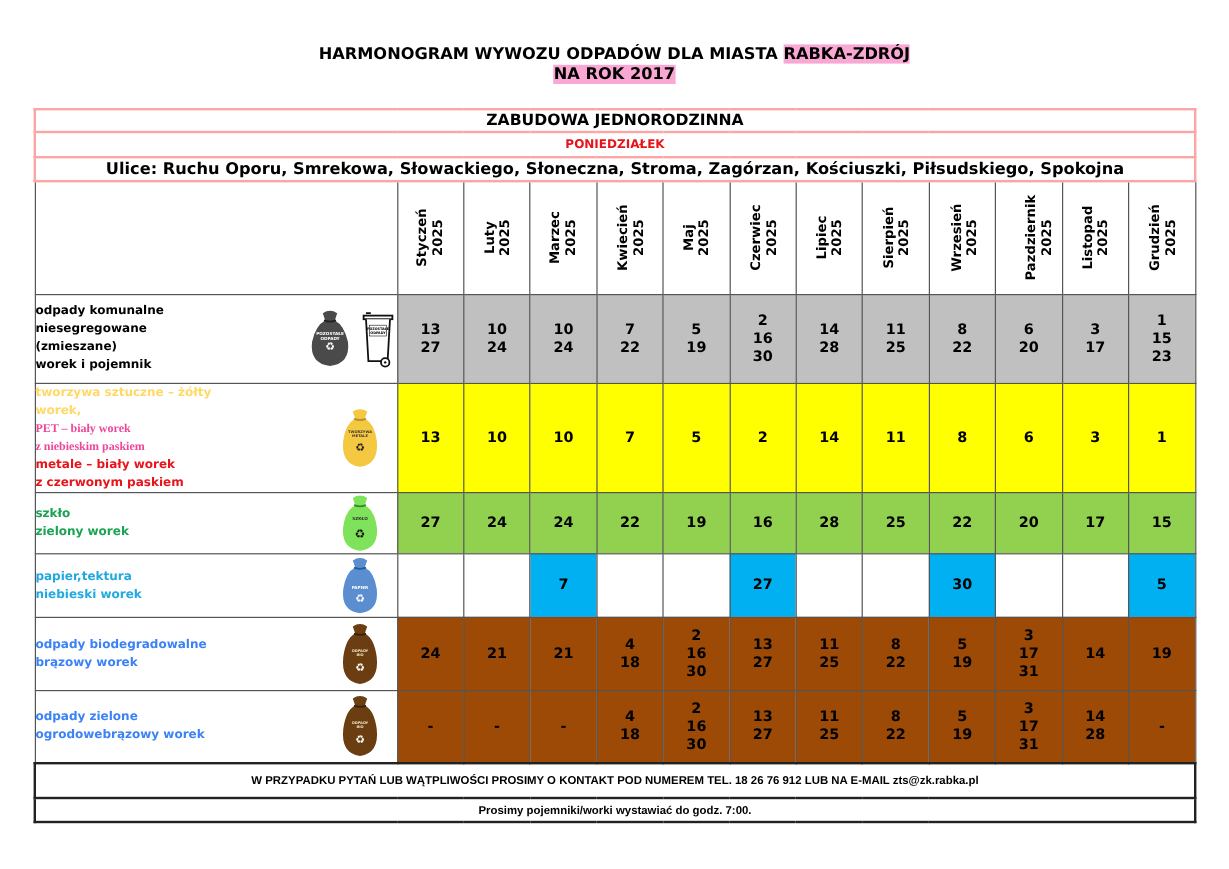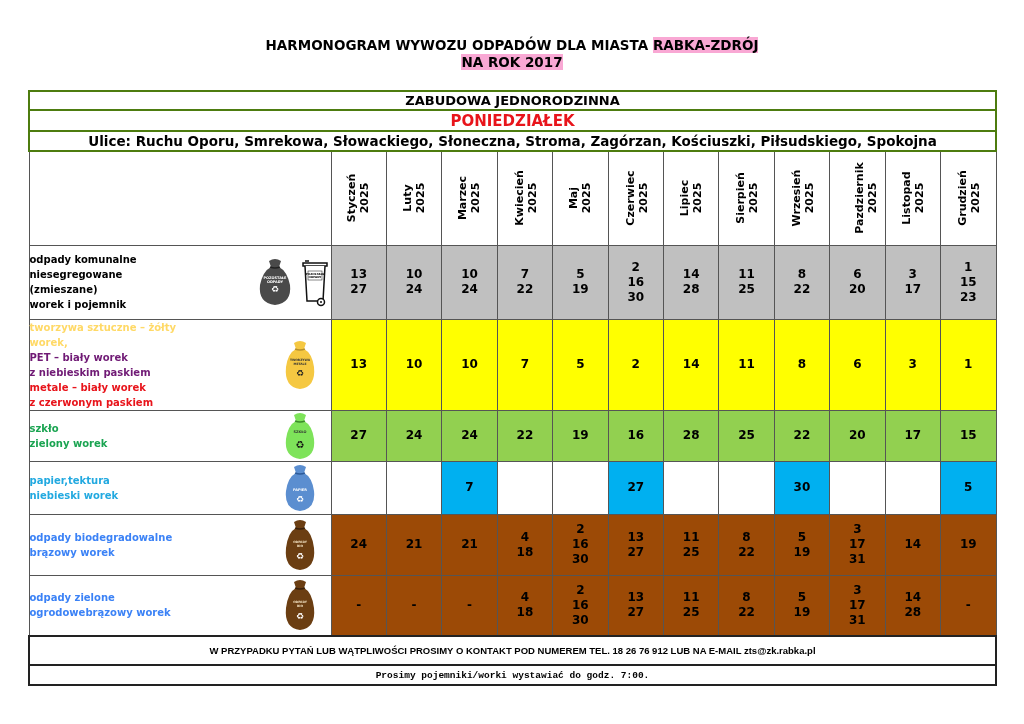--- a/index.html
+++ b/index.html
@@ -4,23 +4,23 @@
 <style>
   html, body { margin:0; padding:0; background:#ffffff; }
   body { width:1024px; height:724px; position:relative; overflow:hidden;
          font-family:"DejaVu Sans", "Liberation Sans", sans-serif; color:#000; }
   .title { position:absolute; left:0; width:1024px; text-align:center; font-weight:bold; font-size:13.5px; }
   .t1 { top:37px; }
   .t2 { top:54px; }
   .hl { background:#f9a8d4; }
   table.sched { position:absolute; left:28px; top:90px; width:969px; border-collapse:collapse; table-layout:fixed; }
   table.sched td { border:1px solid #555; padding:0; text-align:center; vertical-align:middle; font-weight:bold; }
-  table.sched tr.top td { border:2px solid #4d7c0f; }
+  table.sched tr.top td { border:2px solid #fca5a5; }
   .zab { height:17px; font-size:13px; }
-  .pon { height:19px; font-size:15px; color:#e8141b; }
+  .pon { height:19px; font-size:10px; color:#e8141b; }
   .ulice { height:18px; font-size:13.5px; }
   .hdr { height:94px; }
   .mon { font-size:11px; line-height:13px; }
   .mon .rot { display:inline-block; transform:rotate(-90deg); white-space:nowrap; text-align:center; }
   .lbl { position:relative; }
   .lbl-inner { display:flex; align-items:center; height:100%; }
   .lbl-text { width:240px; text-align:left; font-size:10px; line-height:15px; }
   .lbl-icons { flex:1; display:flex; align-items:center; justify-content:center; gap:6px; }
   .val { font-size:12px; line-height:15px; }
   .r-kom td.val { background:#c0c0c0; }
@@ -29,24 +29,24 @@
   .r-tw { height:89px; }
   .r-sz td.val { background:#92d050; }
   .r-sz { height:51px; }
   .r-pa td.val.on { background:#00b0f0; }
   .r-pa { height:53px; }
   .r-bio td.val { background:#9c4a06; }
   .r-bio { height:61px; }
   .r-ziel td.val { background:#9c4a06; }
   .r-ziel { height:61px; }
   .foot1 td { height:27px; font-size:9.5px; font-family:"Liberation Sans", sans-serif; }
-  .foot2 td { height:18px; font-size:9.5px; font-family:Liberation Mono, monospace; }
+  .foot2 td { height:18px; font-size:9.5px; font-family:Liberation Sans, sans-serif; }
   table.sched tr.foot1 td, table.sched tr.foot2 td { border:2px solid #222; }
   .c-yellow { color:#ffd966; }
-  .c-blue { color:#701a75; }
+  .c-blue { color:#ec4899;font-family:Liberation Serif, serif; }
   .c-red { color:#e8141b; }
   .c-green { color:#1aa451; }
   .c-lblue { color:#22a9e0; }
   .c-orange { color:#3b82f6; }
   svg { display:block; }
 </style>
 </head>
 <body>
 
 <div class="title t1">

